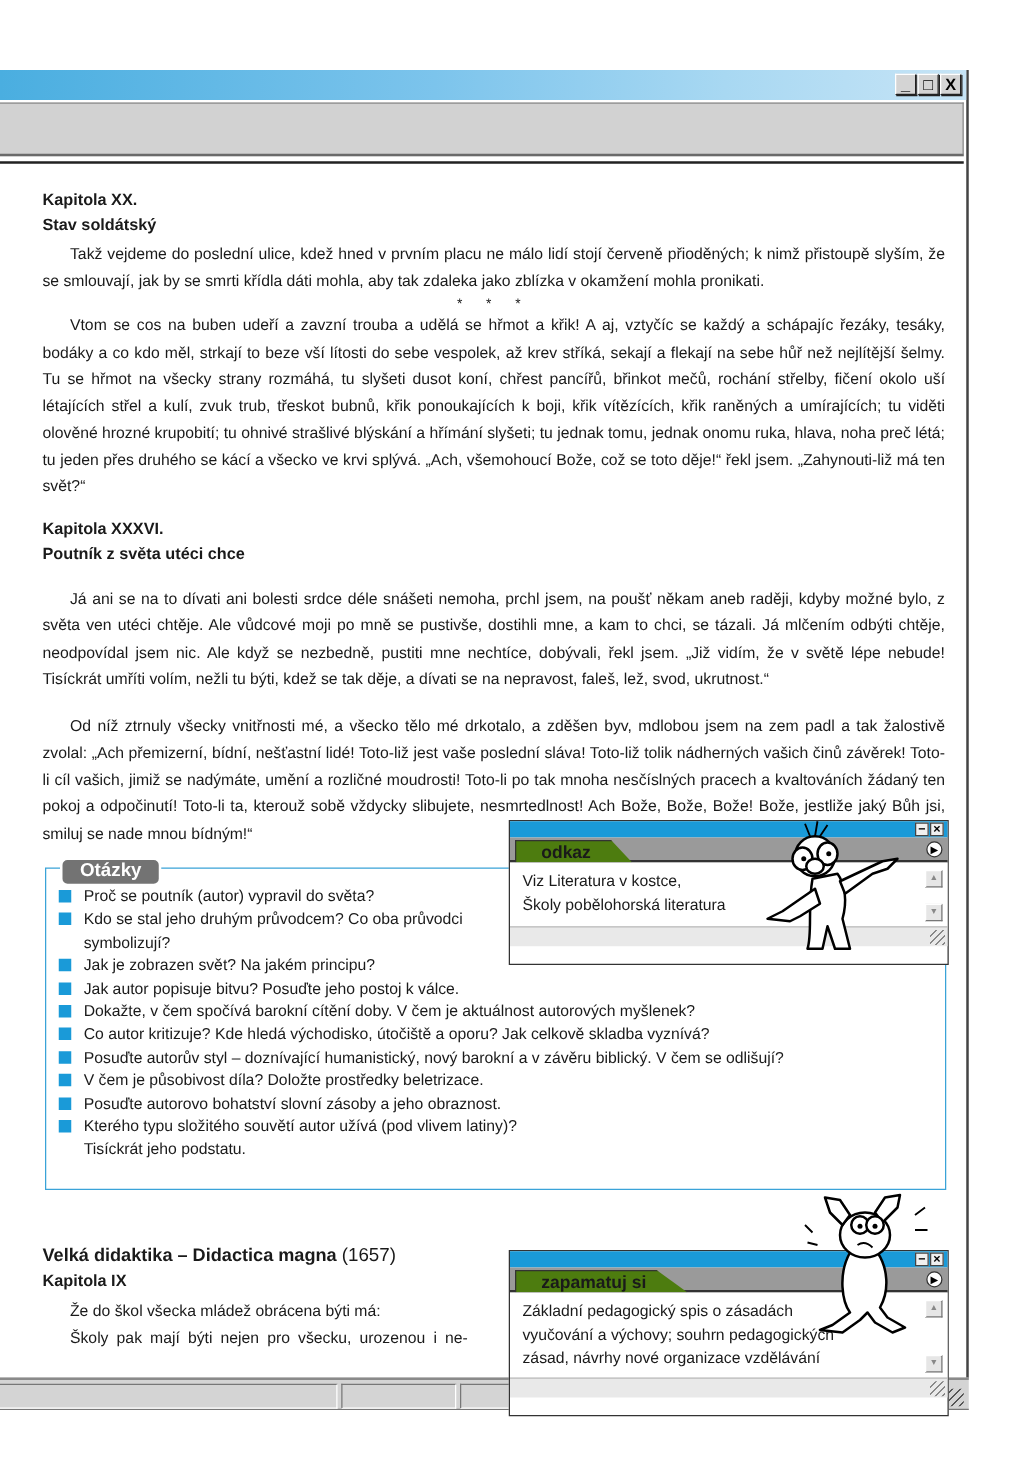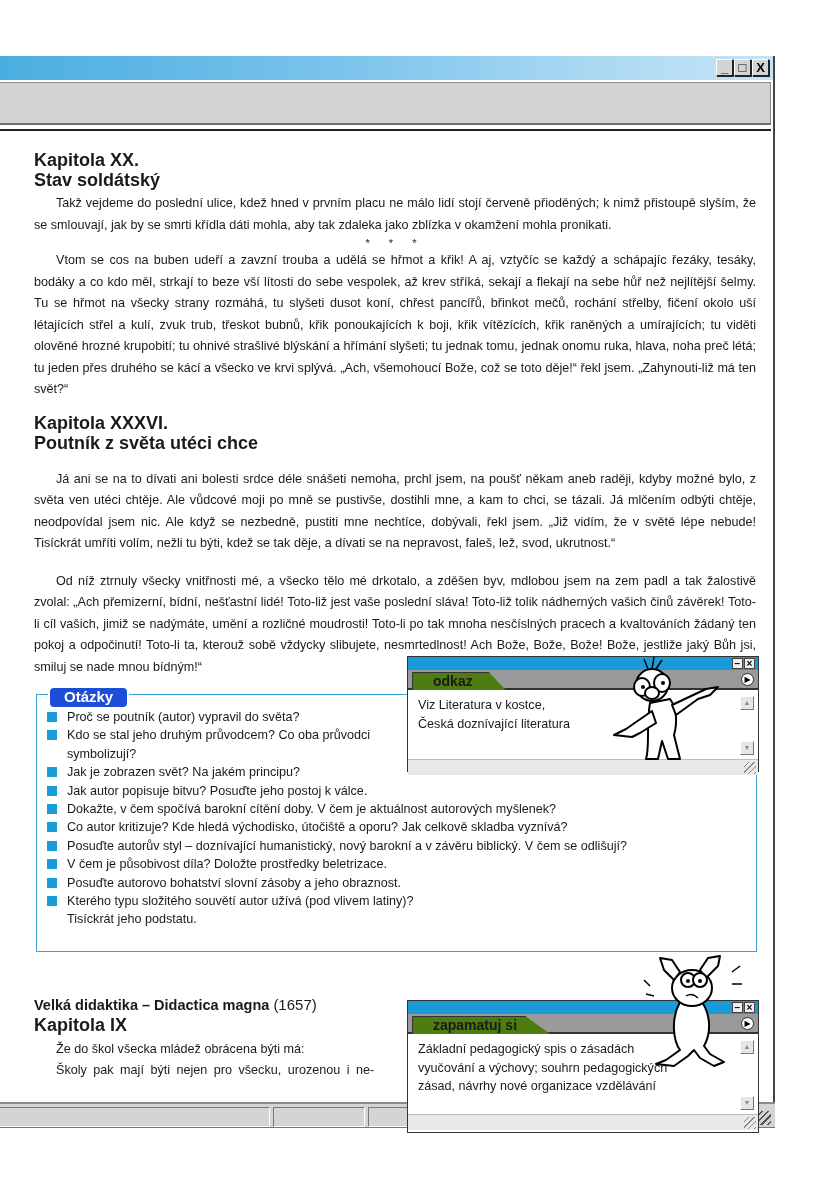--- a/index.html
+++ b/index.html
@@ -12,27 +12,27 @@
     background: linear-gradient(90deg, #4aaee0 0%, #7cc4ec 45%, #a8d8f2 75%, #c6e4f6 100%); }
   .winbtns { position: absolute; right: 4px; top: 3px; display: flex; gap: 1px; }
   .winbtn { width: 17px; height: 17px; background: #d4d4d4; border: 1px solid #222;
     border-top-color: #fff; border-left-color: #fff; box-shadow: 1px 1px 0 #222;
     display: flex; align-items: center; justify-content: center; font-size: 13px; font-weight: bold; line-height: 1; color: #000; }
   .toolbar { position: absolute; left: 0; top: 26px; width: 771px; height: 43px; background: #d2d2d2;
     border: 1px solid #8a8a8a; border-left: none; border-bottom: 2px solid #6a6a6a; }
   .topline { position: absolute; left: 0; top: 73px; width: 771px; height: 2px; background: #222; }
 
   .content { position: absolute; left: 34px; top: 150px; width: 722px; font-size: 12.6px; line-height: 21.5px; }
-  .h-bold { font-weight: bold; font-size: 18px; line-height: 20px; }
+  .h-bold { font-weight: bold; font-size: 13px; line-height: 20px; }
   .para { text-align: justify; text-indent: 22px; }
   .stars { text-align: center; letter-spacing: 8px; font-size: 11px; line-height: 14px; }
 
   
   .qbox { position: absolute; left: 36px; top: 694px; width: 721px; height: 258px; border: 1.5px solid #3aa3d8; }
-  .qlabel { position: absolute; left: 11px; top: -9px; background: #1d4ed8; color: #fff; font-weight: bold;
+  .qlabel { position: absolute; left: 11px; top: -9px; background: #737373; color: #fff; font-weight: bold;
     font-size: 15px; line-height: 18px; padding: 0 14px 1px 14px; border-radius: 6px; border: 2px solid #fff; }
   .qlist { position: absolute; left: 10px; top: 13px; width: 700px; list-style: none; font-size: 12.6px; line-height: 18.4px; }
   .qlist li { position: relative; padding-left: 20px; }
   .qlist li .bullet { position: absolute; left: 0; top: 4px; width: 10px; height: 10px; background: #1a9ad8; }
 
   
   .popup { position: absolute; width: 352px; background: #fff; border: 1.5px solid #333; }
   .ptitle { height: 13px; background: #1a9ad8; position: relative; }
   .pbtns { position: absolute; right: 3px; top: 1px; display: flex; gap: 1px; }
   .pbtn { width: 11px; height: 11px; background: #f0f0f0; border: 1px solid #444; font-size: 10px;
@@ -109,23 +109,23 @@
   <div class="ptitle">
     <div class="pbtns">
       <div class="pbtn">−</div>
       <div class="pbtn">×</div>
     </div>
   </div>
   <div class="ptabbar">
     <div class="ptab">odkaz</div>
     <div class="parrow">▶</div>
   </div>
-  <div class="pbody" style="height:69px">
+  <div class="pbody" style="height:51px">
     <div>Viz Literatura v kostce,</div>
-    <div>Česká doznívající literatura</div>
+    <div>Školy pobělohorská literatura</div>
     <div class="pscroll" style="top:6px">▲</div>
     <div class="pscroll" style="bottom:4px">▼</div>
   </div>
   <div class="pstatus">
       <div class="grip"></div>
     </div>
 </div>
 
 <svg class="cartoon" width="120" height="110" style="left:606px; top:655px;" viewBox="0 0 120 110">
   <g fill="#fff" stroke="#000" stroke-width="2" stroke-linejoin="round">
@@ -165,21 +165,21 @@
   <div class="ptitle">
     <div class="pbtns">
       <div class="pbtn">−</div>
       <div class="pbtn">×</div>
     </div>
   </div>
   <div class="ptabbar">
     <div class="ptab">zapamatuj si</div>
     <div class="parrow">▶</div>
   </div>
-  <div class="pbody" style="height:80px">
+  <div class="pbody" style="height:68px">
     <div>Základní pedagogický spis o zásadách</div>
     <div>vyučování a výchovy; souhrn pedagogických</div>
     <div>zásad, návrhy nové organizace vzdělávání</div>
     <div class="pscroll" style="top:6px">▲</div>
     <div class="pscroll" style="bottom:4px">▼</div>
   </div>
   <div class="pstatus">
       <div class="grip"></div>
     </div>
 </div>

